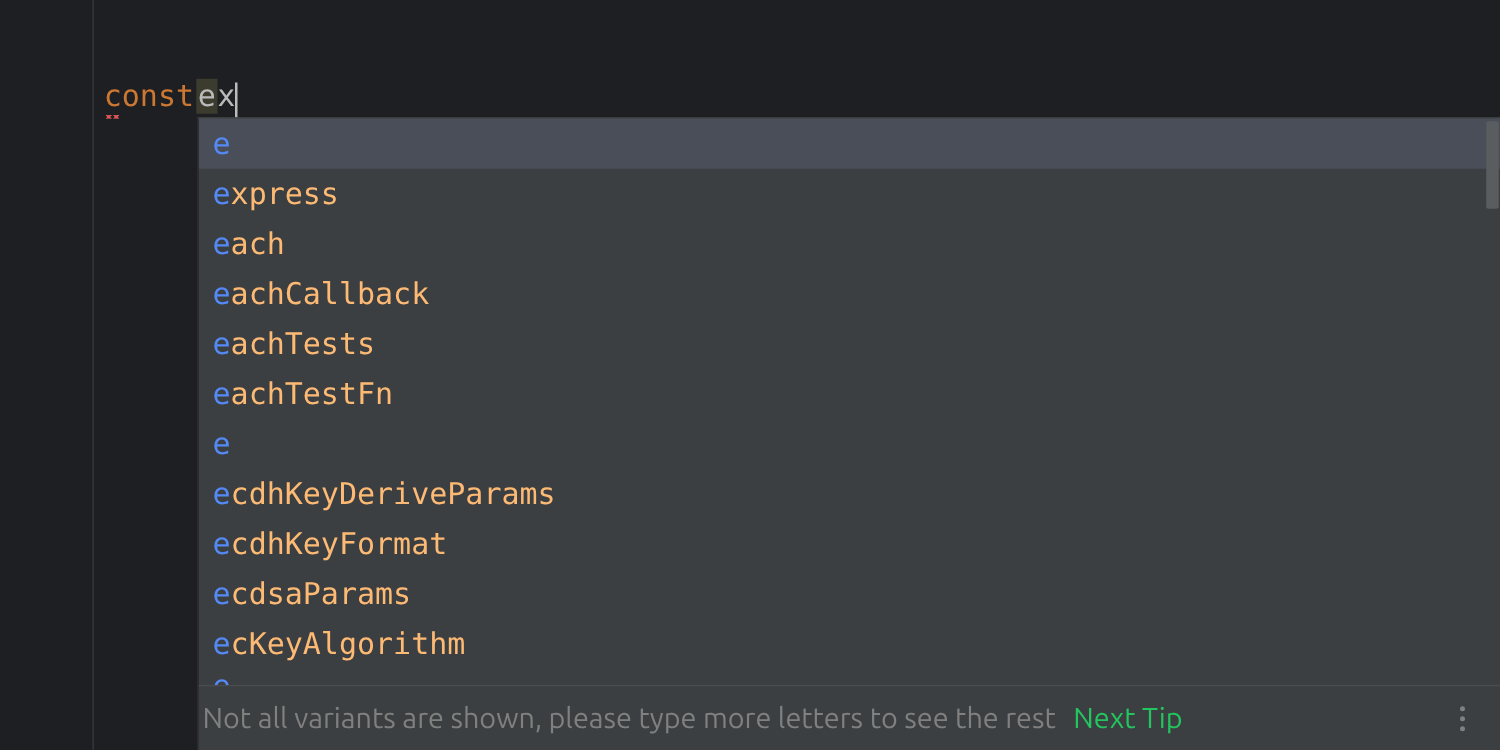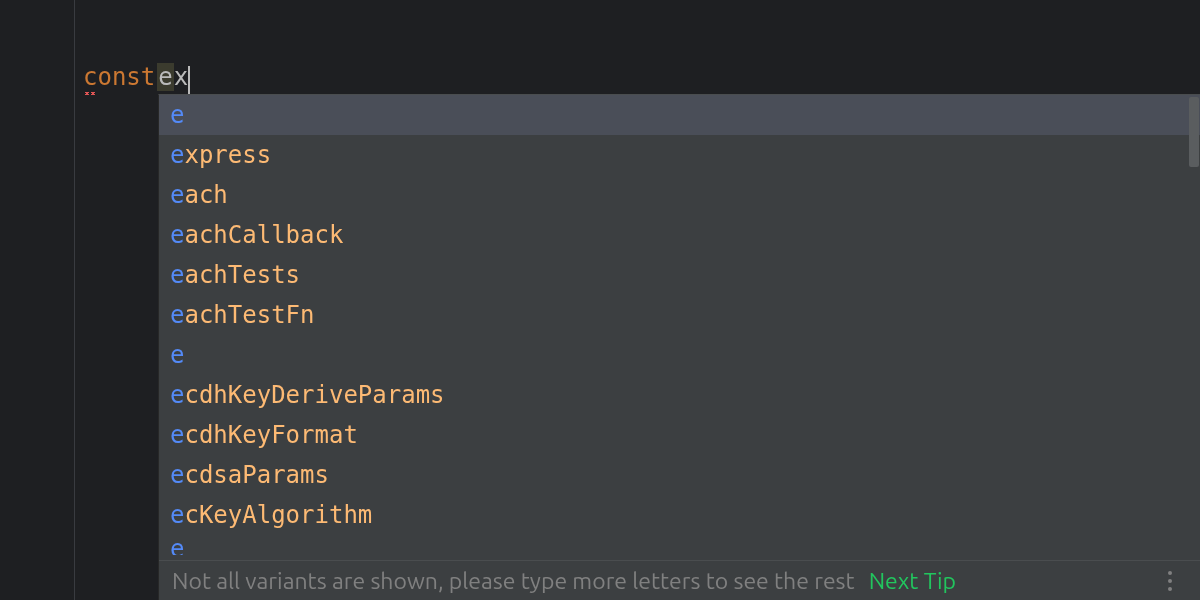--- a/index.html
+++ b/index.html
@@ -99,26 +99,26 @@
   .suggestion-item.selected {
     background: #4a4e58;
   }
   .match-char {
     color: #548af7;
   }
   .rest-text {
     color: #fdba74;
   }
   .popup-footer {
-    height: 40px;
+    height: 52px;
     background: #3c3f41;
     border-top: 1px solid #4a4d4f;
     display: flex;
     align-items: center;
-    padding-left: 13px;
+    padding-left: 3px;
     padding-right: 24px;
     font-family: -apple-system, 'Segoe UI', Ubuntu, sans-serif;
     font-size: 23px;
   }
   .footer-text {
     color: #808080;
   }
   .next-tip {
     color: #22c55e;
     margin-left: 14px;

